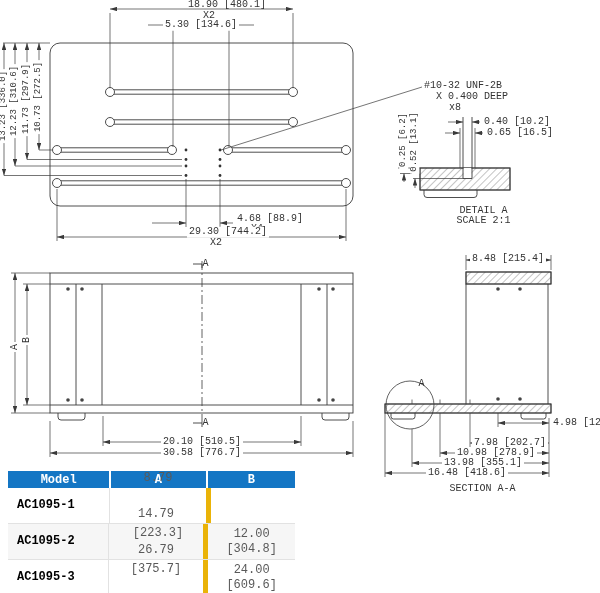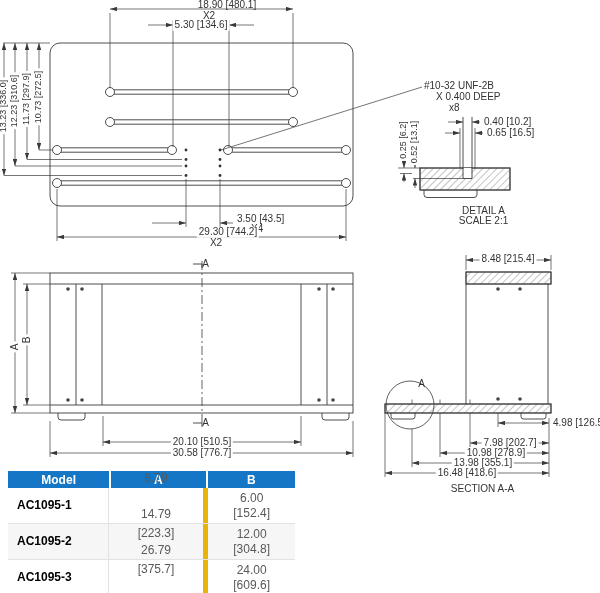--- a/index.html
+++ b/index.html
@@ -1,17 +1,17 @@
 <!DOCTYPE html>
 <html><head>
 <meta charset="utf-8">
 <style>
   html,body{margin:0;padding:0;background:#fff;}
   #canvas{position:relative;width:600px;height:593px;background:#fff;overflow:hidden;
-          font-family:Liberation Sans, sans-serif;}
+          font-family:Liberation Mono, monospace;}
   svg{position:absolute;left:0;top:0;}
   .lbl{position:absolute;font-size:10px;line-height:1.05;color:#333;white-space:nowrap;}
   .s{font-size:9px;}
   .c{transform:translateX(-50%);}
   .cc{transform:translate(-50%,-50%);padding-left:35px;}
   .rot{transform:translate(-50%,-50%) rotate(-90deg);}
   .bg{background:#fff;padding:0 2px;}
   
   .dtable{position:absolute;left:8px;top:471px;width:287px;}
   .thead{display:flex;height:17px;}
@@ -244,21 +244,21 @@
 
 <div class="lbl rot s bg" style="left:4px;top:106px">13.23 [336.0]</div>
 <div class="lbl rot s bg" style="left:15px;top:101px">12.23 [310.6]</div>
 <div class="lbl rot s bg" style="left:27px;top:99px">11.73 [297.9]</div>
 <div class="lbl rot s bg" style="left:39px;top:97px">10.73 [272.5]</div>
 
 <div class="lbl" style="left:424px;top:81px">#10-32 UNF-2B</div>
 <div class="lbl" style="left:436px;top:92px">X 0.400 DEEP</div>
 <div class="lbl" style="left:449px;top:103px">x8</div>
 
-<div class="lbl" style="left:237px;top:214px">3.50 [43.5]</div>
+<div class="lbl" style="left:237px;top:214px">4.68 [88.9]</div>
 <div class="lbl" style="left:251px;top:224px">X4</div>
 <div class="lbl cc bg" style="left:228px;top:232px">29.30 [744.2]</div>
 <div class="lbl c" style="left:216px;top:238px">X2</div>
 
 <div class="lbl" style="left:484px;top:117px">0.40 [10.2]</div>
 <div class="lbl" style="left:487px;top:128px">0.65 [16.5]</div>
 <div class="lbl rot s bg" style="left:404px;top:140px">0.25 [6.2]</div>
 <div class="lbl rot s bg" style="left:415px;top:142px">0.52 [13.1]</div>
 <div class="lbl cc" style="left:466px;top:211px">DETAIL A</div>
 <div class="lbl cc" style="left:466px;top:221px">SCALE 2:1</div>
@@ -284,24 +284,20 @@
     <div class="th m" style="background: rgb(20, 118, 196);">Model</div>
     <div class="th a" style="background: rgb(20, 118, 196);">A</div>
     <div class="th b" style="background: rgb(20, 118, 196);">B</div>
   </div>
   <div class="trow">
     <div class="td m">AC1095-1</div>
     <div class="td a">
       <span>8.79</span>
       <span>[223.3]</span>
     </div>
-    <div class="td b">
-      <span>6.00</span>
-      <span>[152.4]</span>
-    </div>
   </div>
   <div class="trow alt">
     <div class="td m">AC1095-2</div>
     <div class="td a">
       <span>14.79</span>
       <span>[375.7]</span>
     </div>
     <div class="td b">
       <span>12.00</span>
       <span>[304.8]</span>

